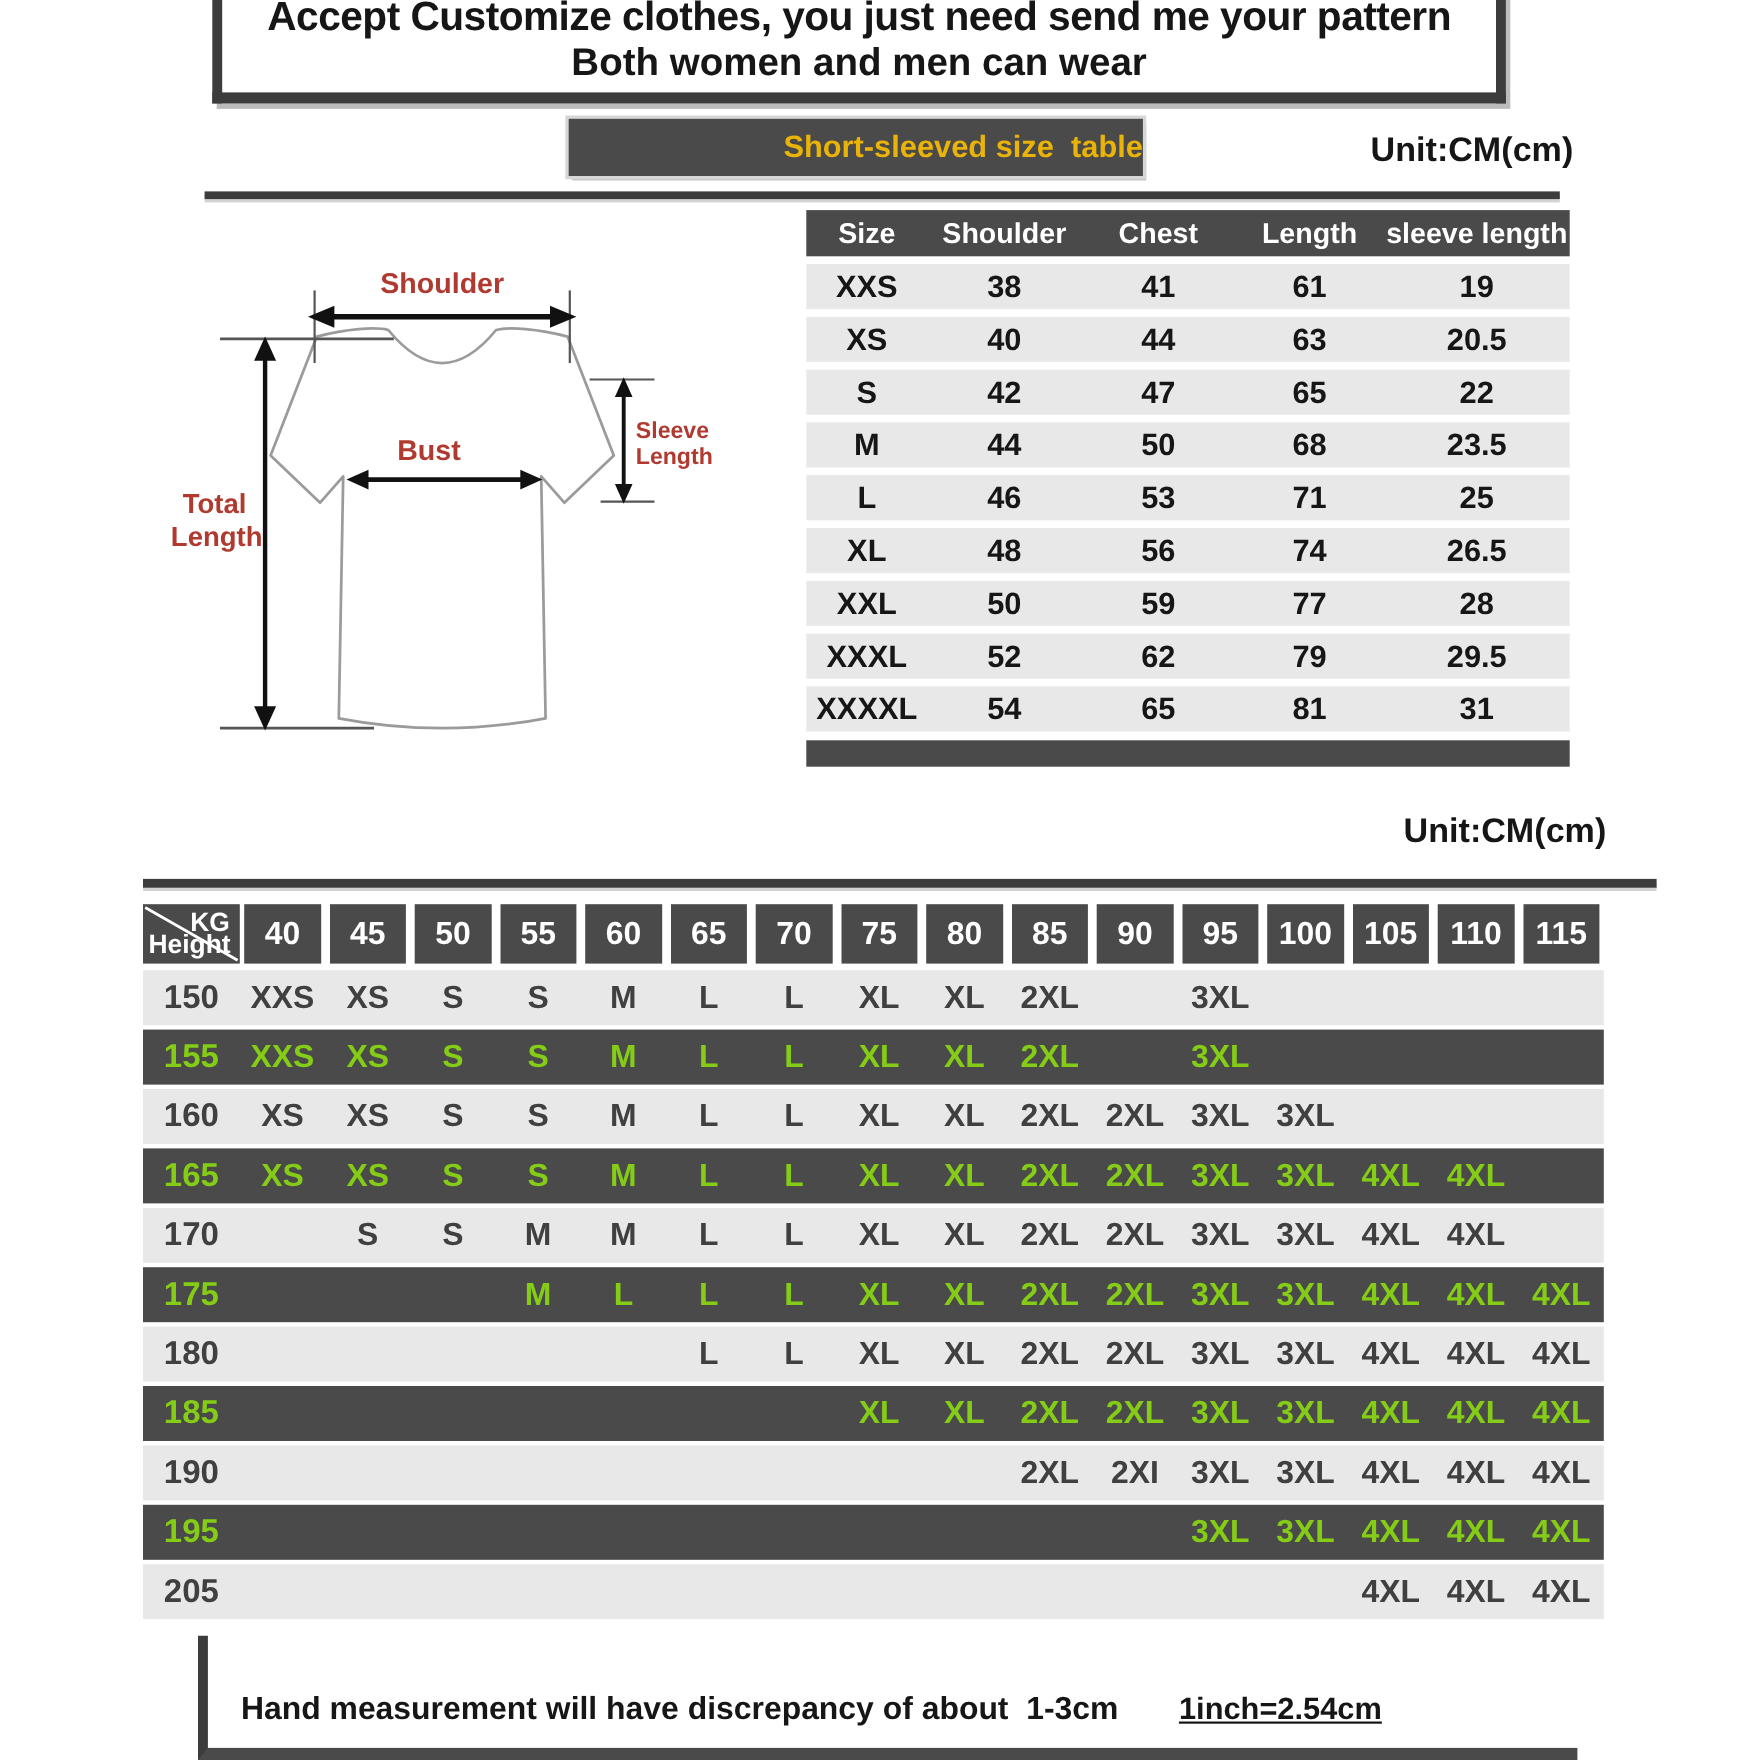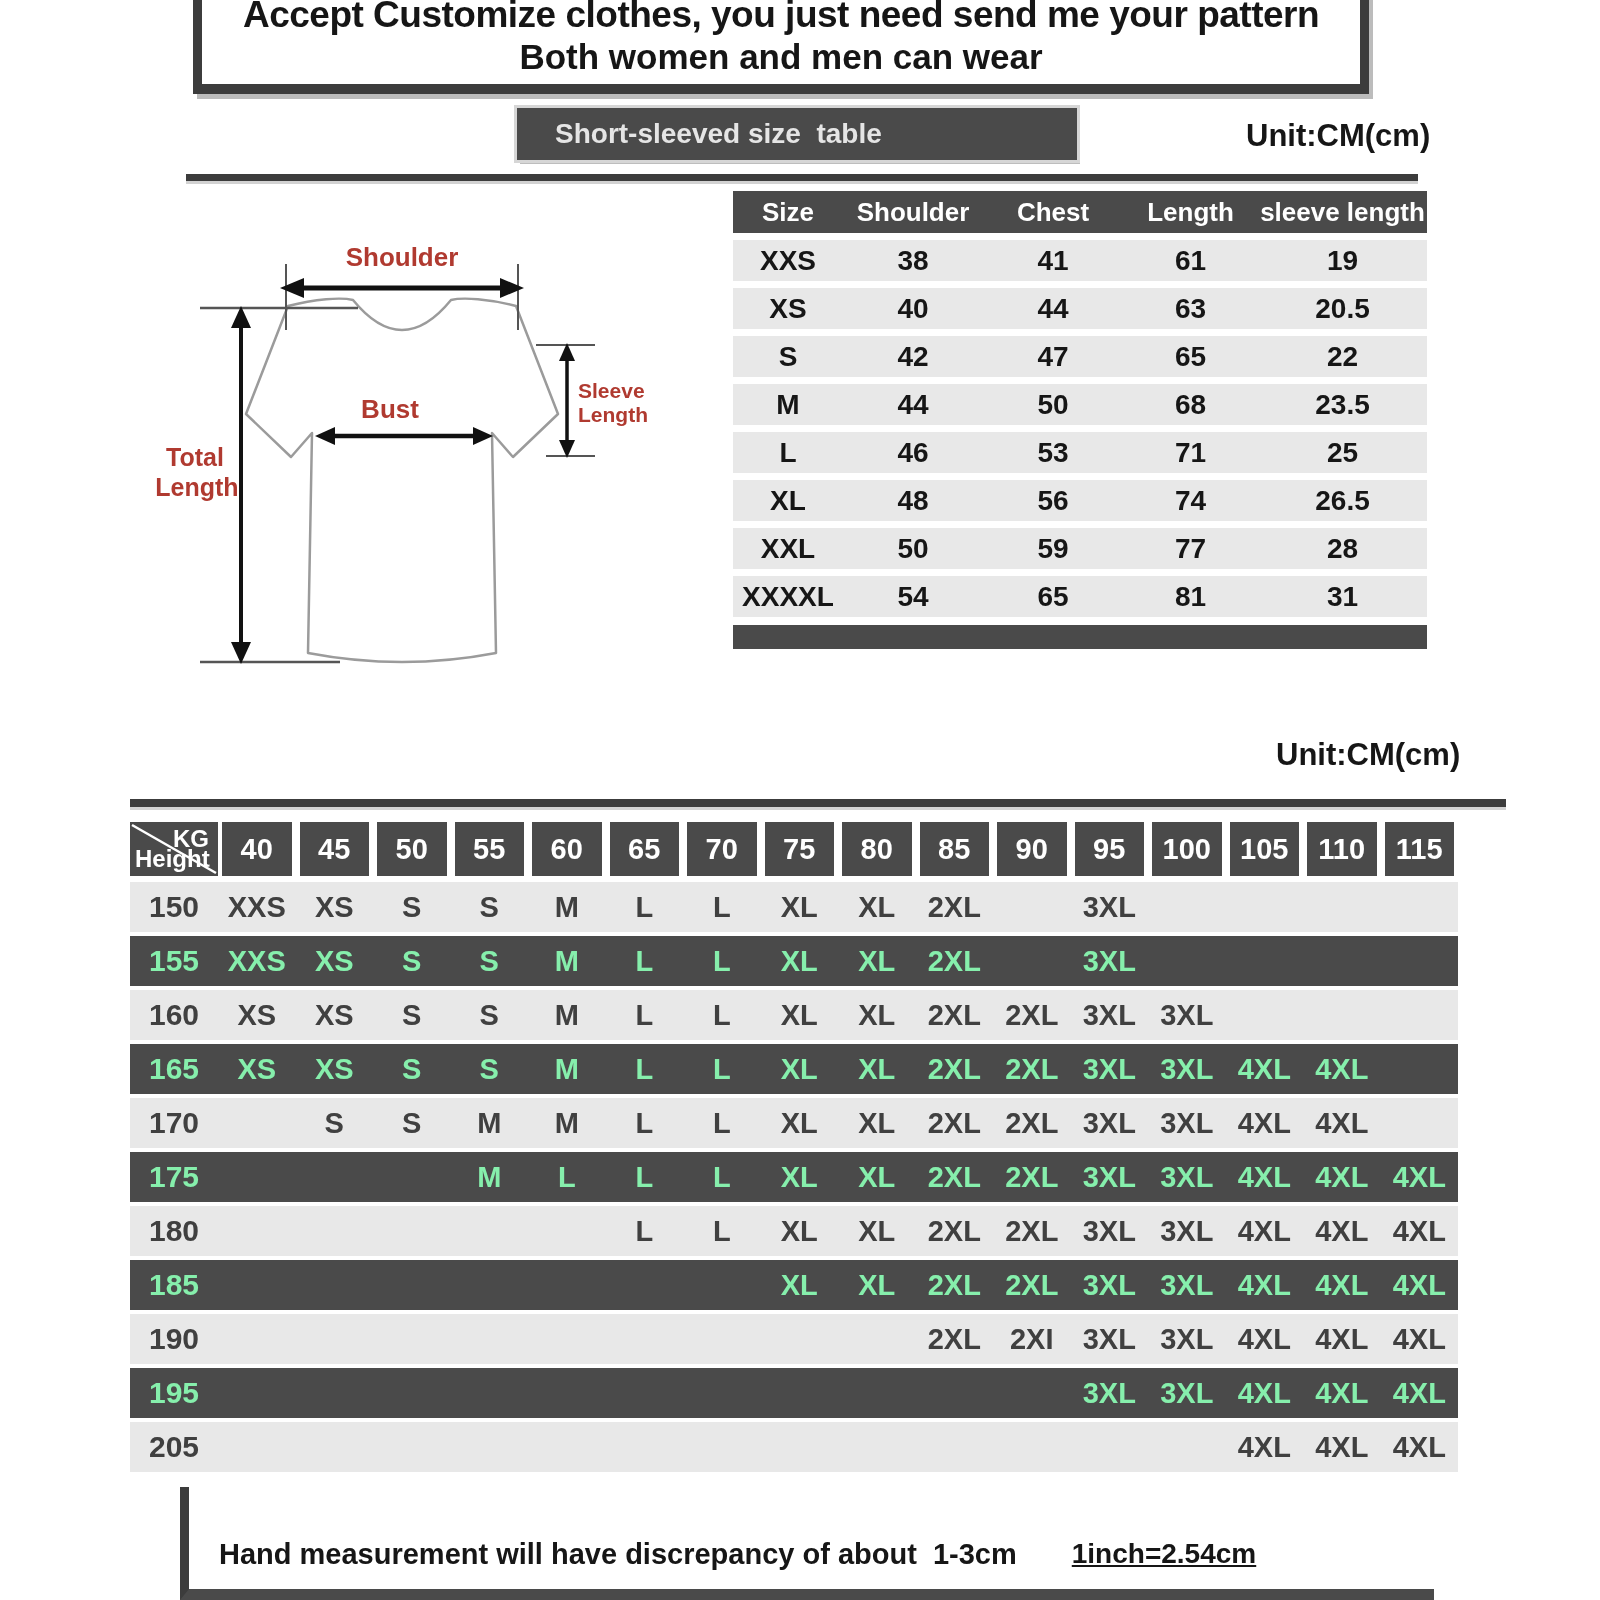--- a/index.html
+++ b/index.html
@@ -7,22 +7,22 @@
   #page{position:relative;width:1600px;height:1600px;background:#fff;overflow:hidden;}
 
   
   .header-frame{position:absolute;left:193px;top:-16px;width:1158px;height:100px;
     border-left:9px solid #3c3c3c;border-right:9px solid #3c3c3c;border-bottom:10px solid #3c3c3c;
     box-shadow:4px 5px 0 #bcbcbc;}
   .header-line1{margin-top:10px;text-align:center;font-size:37px;letter-spacing:-.5px;white-space:pre;}
   .header-line2{margin-top:1px;text-align:center;font-size:35px;white-space:pre;}
 
   
-  .banner{position:absolute;background:var(--dark,#4a4a4a);color:#e5e5e5;text-align:left;white-space:pre;
-    box-shadow:0 0 0 3px #d6d6d6, 3px 4px 0 #bdbdbd;padding-left:38px;}
+  .banner{position:absolute;background:var(--dark,#4a4a4a);color:#eab308;text-align:right;white-space:pre;
+    box-shadow:0 0 0 3px #d6d6d6, 3px 4px 0 #bdbdbd;}
   .banner1{left:517px;top:108px;width:522px;height:52px;line-height:52px;font-size:28px;}
   .banner2{left:460px;top:727px;width:678px;height:54px;line-height:54px;font-size:29px;}
   .unit{position:absolute;font-size:31px;margin-left:24px;}
   .unit1{left:1222px;top:118px;}
   .unit2{left:1252px;top:737px;}
   .divider{position:absolute;background:#3c3c3c;box-shadow:0 3px 0 #d2d2d2;}
   .divider1{left:186px;top:174px;width:1232px;height:7px;}
   .divider2{left:130px;top:799px;width:1376px;height:8px;}
 
   
@@ -42,21 +42,21 @@
   
   .matrix{position:absolute;left:130px;top:822px;width:1328px;}
   .m-head{display:grid;grid-template-columns:88px repeat(16,1fr);height:54px;margin-bottom:6px;}
   .corner{position:relative;background:var(--dark,#4a4a4a);color:#fff;}
   .corner svg{position:absolute;left:0;top:0;}
   .corner .kg{position:absolute;top:3px;right:9px;font-size:24px;}
   .corner .hei{position:absolute;bottom:3px;left:5px;font-size:24px;}
   .wbox{margin:0 4px;background:var(--dark,#4a4a4a);color:#fff;text-align:center;line-height:54px;font-size:29px;}
   .mrow{display:grid;grid-template-columns:88px repeat(16,1fr);height:50px;line-height:50px;margin-bottom:4px;font-size:29px;}
   .mrow.light{background:var(--lightrow,#e8e8e8);color:#404040;}
-  .mrow.dark{background:var(--dark,#4a4a4a);color:#86efac;}
+  .mrow.dark{background:var(--dark,#4a4a4a);color:#84cc16;}
   .mcell{text-align:center;overflow:visible;white-space:nowrap;}
   .hcell{font-size:30px;}
 
   
   .footer-frame{position:absolute;left:180px;top:1487px;width:1245px;height:102px;
     border-left:9px solid #3c3c3c;border-bottom:11px solid #4a4a4a;display:flex;align-items:flex-end;}
   .footer-inner{display:flex;align-items:flex-start;margin:0 0 18px 30px;}
   .footer-note{font-size:29px;white-space:pre;}
   .footer-conversion{font-size:28px;margin-left:55px;white-space:pre;text-decoration:underline;}
 </style>
@@ -166,20 +166,27 @@
           <div class="stcell c2">56</div>
           <div class="stcell c3">74</div>
           <div class="stcell c4">26.5</div>
         </div>
         <div class="st-row">
           <div class="stcell c0">XXL</div>
           <div class="stcell c1">50</div>
           <div class="stcell c2">59</div>
           <div class="stcell c3">77</div>
           <div class="stcell c4">28</div>
+        </div>
+        <div class="st-row">
+          <div class="stcell c0">XXXL</div>
+          <div class="stcell c1">52</div>
+          <div class="stcell c2">62</div>
+          <div class="stcell c3">79</div>
+          <div class="stcell c4">29.5</div>
         </div>
         <div class="st-row">
           <div class="stcell c0">XXXXL</div>
           <div class="stcell c1">54</div>
           <div class="stcell c2">65</div>
           <div class="stcell c3">81</div>
           <div class="stcell c4">31</div>
         </div>
       </div>
     <div class="st-bottom"></div>

